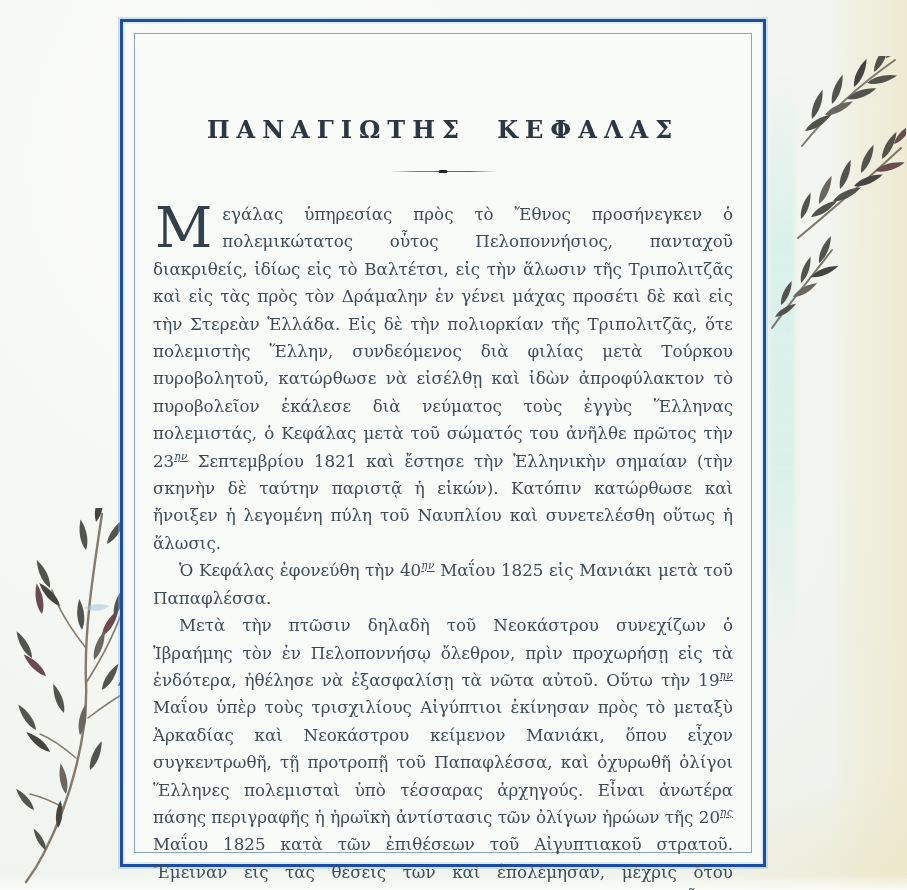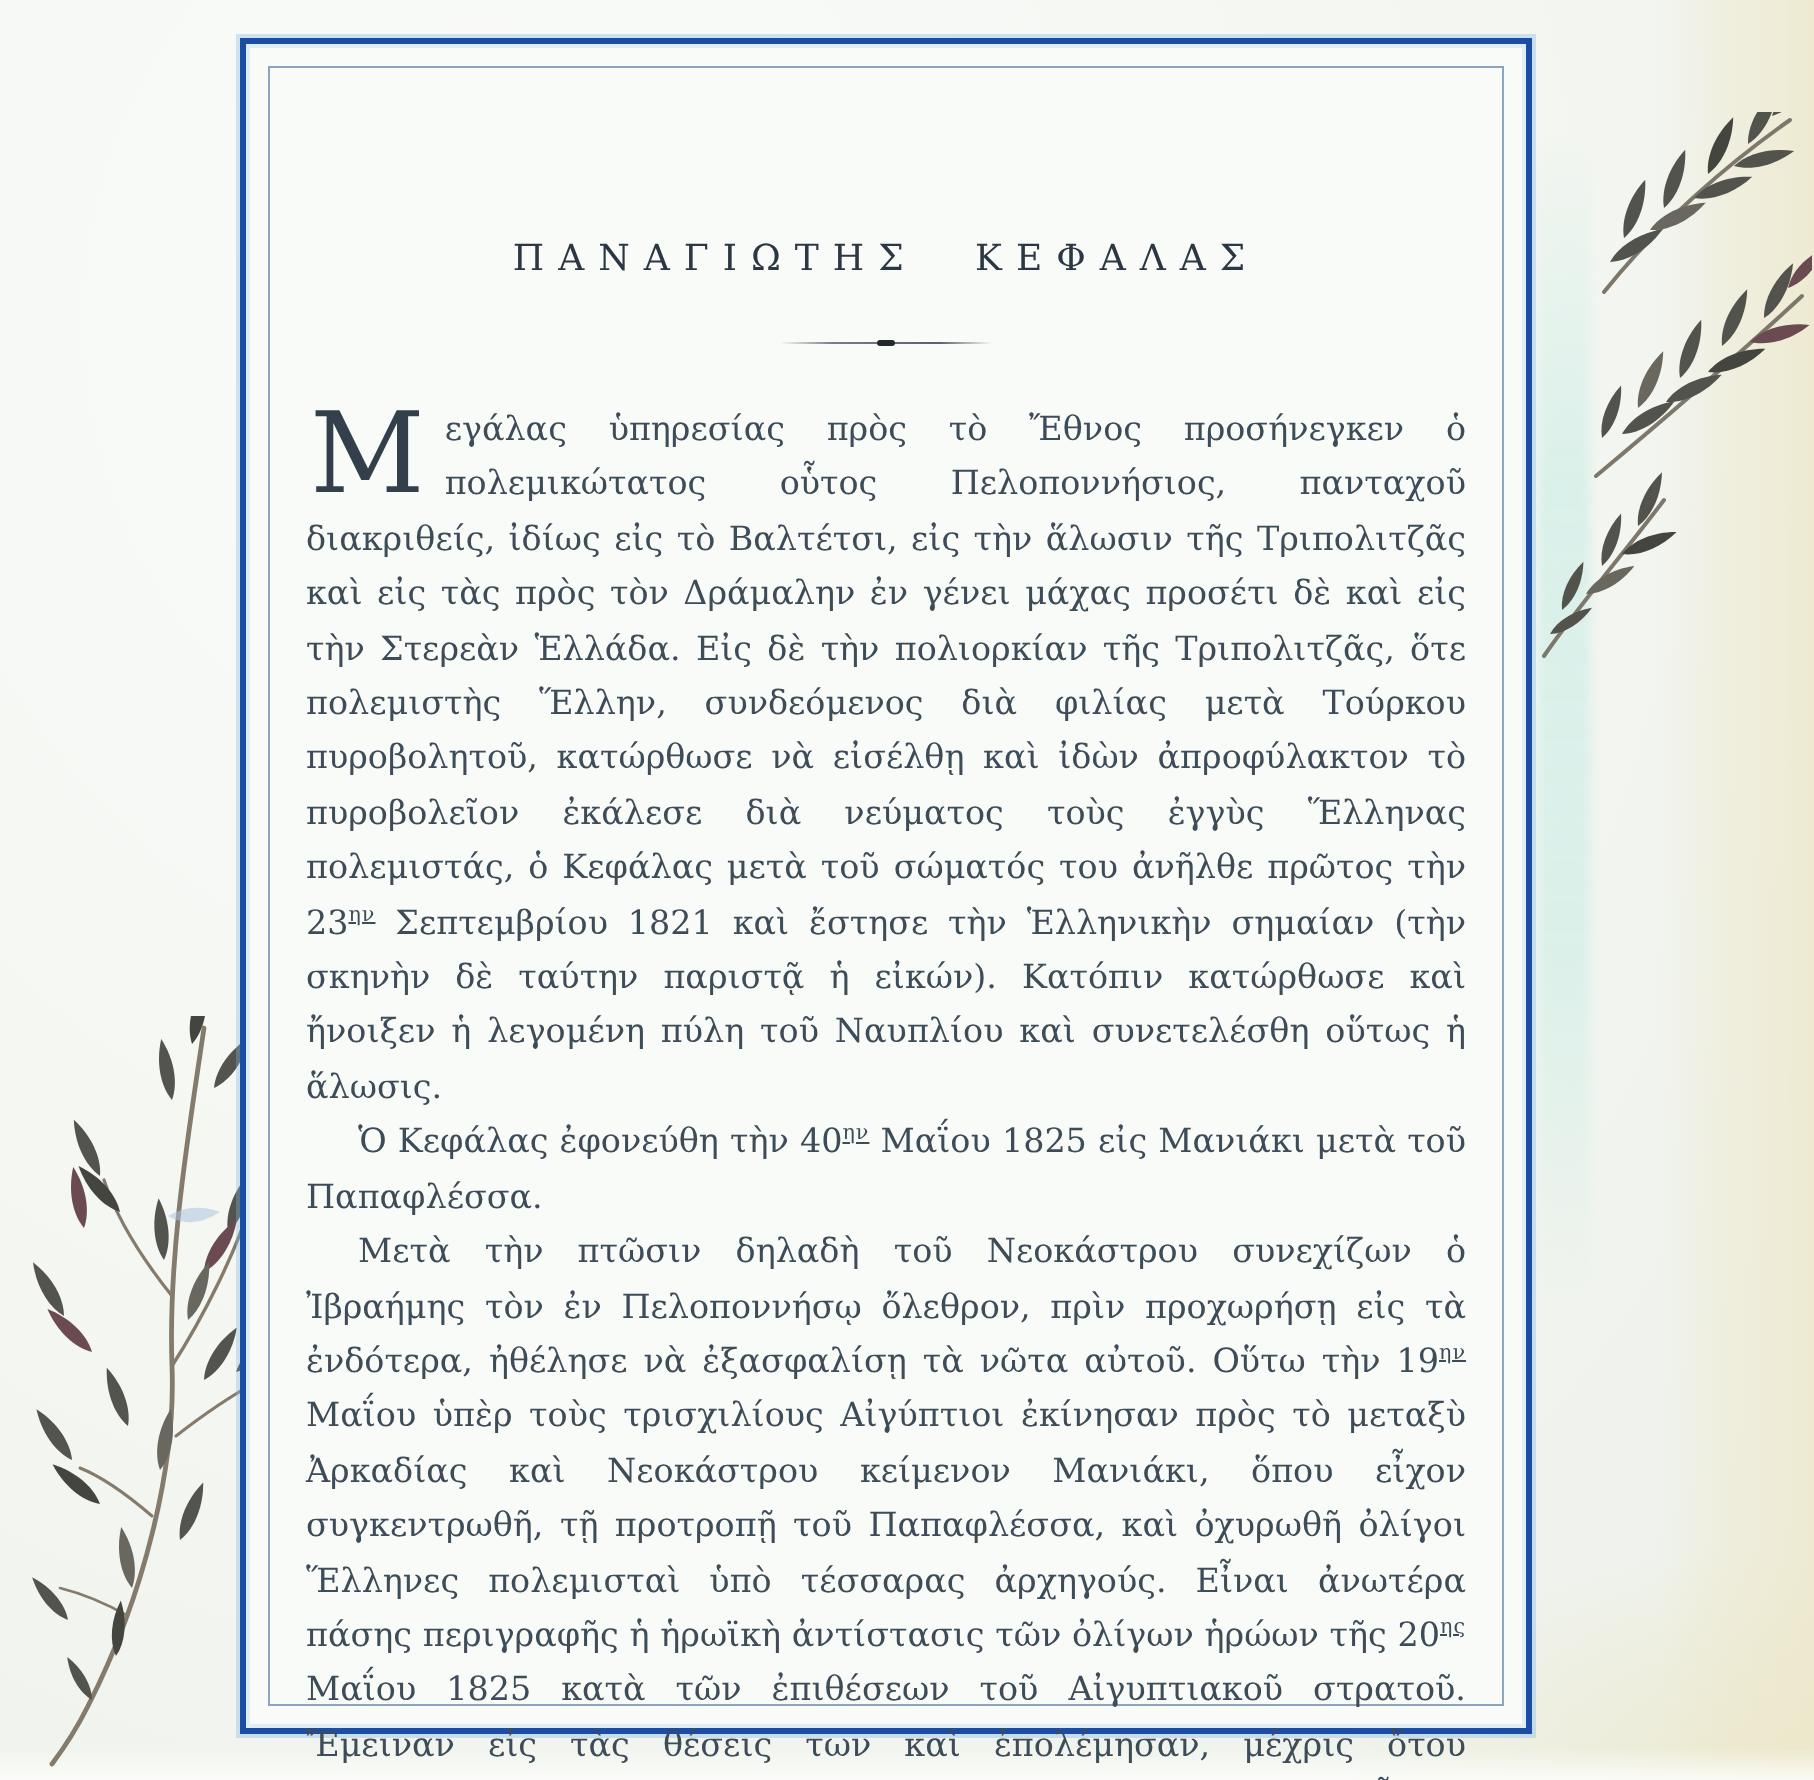--- a/index.html
+++ b/index.html
@@ -38,21 +38,21 @@
     background:var(--paper-inside,#f8fbf8);
     box-sizing:border-box;
   }
   .frame-inner{
     position:absolute;left:11px;top:11px;right:11px;bottom:11px;
     border:1px solid var(--frame-inner,#8ba4bf);
   }
 
   .page-title{
     margin:80px 0 0 0;text-align:center;
-    font-size:18px;font-weight:400;line-height:32px;
+    font-size:24px;font-weight:700;line-height:32px;
     letter-spacing:7px;word-spacing:16px;
     color:var(--title-ink,#2b3742);
   }
   .title-divider{
     width:106px;height:1px;margin:25px auto 0 auto;position:relative;
     background:linear-gradient(90deg, rgba(80,90,100,0) 0%, #767d84 25%, #5a6168 75%, rgba(80,90,100,0) 100%);
   }
   .title-divider::after{
     content:"";position:absolute;left:50%;top:-1px;transform:translateX(-50%);
     width:9px;height:3px;border-radius:2px;background:#23282d;
@@ -68,20 +68,21 @@
   .para.indent{text-indent:26px;}
   .dropcap{
     float:left;
     font-size:56px;line-height:44px;
     padding:5px 10px 0 2px;
     color:#333f4a;
   }
   .article-body sup{
     font-size:0.62em;line-height:0;text-decoration:underline;
     letter-spacing:.5px;
+    font-style:italic;
   }
 
   .branch{position:absolute;pointer-events:none;}
   .branch-tr{left:768px;top:56px;width:138px;height:292px;}
   .branch-bl{left:4px;top:508px;width:148px;height:380px;}
 </style>
 </head>
 <body>
 
 <div class="edge-cream"></div>

